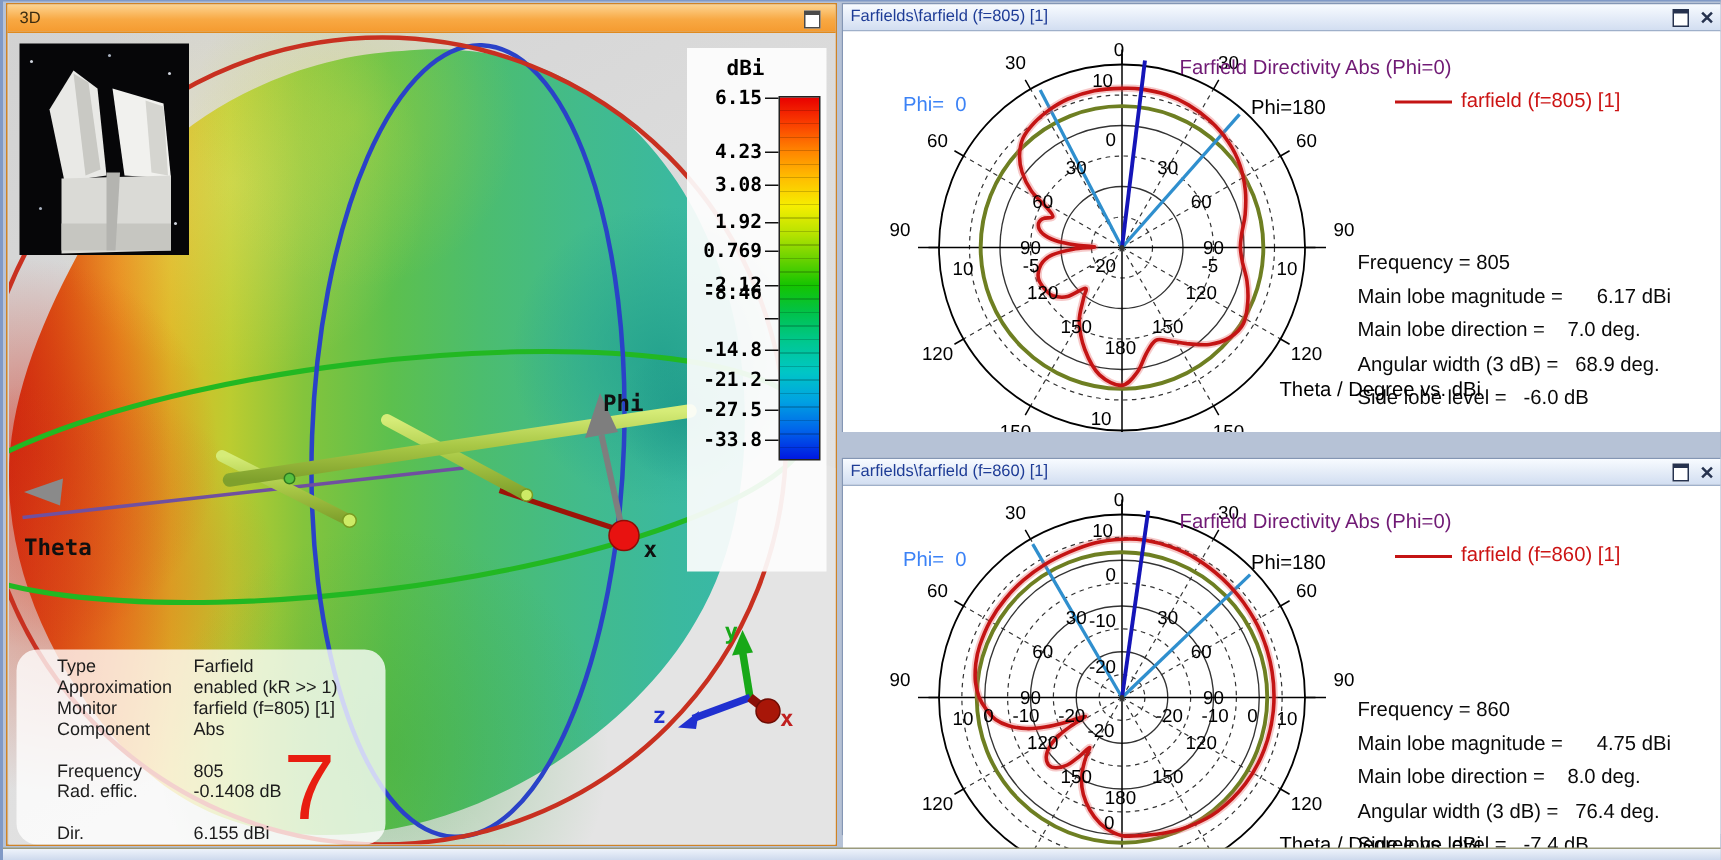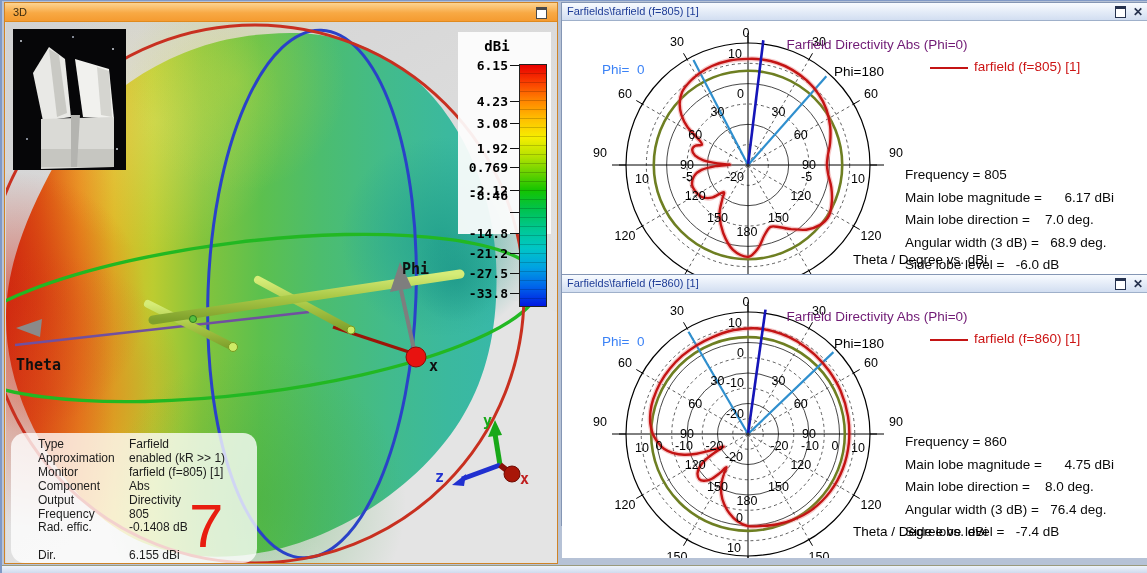--- a/index.html
+++ b/index.html
@@ -5,21 +5,21 @@
   html,body{margin:0;padding:0;background:#9fb0c8;}
   #screen{position:relative;width:1147px;height:573px;background:#b6c2d6;overflow:hidden;
     border-left:2px solid #8099c6;border-top:1px solid #8099c6;font-family:"Liberation Sans",sans-serif;}
   
   .lwin{position:absolute;left:2px;top:1px;width:554px;height:562px;border:1px solid #cf8326;box-sizing:border-box;background:#d9d9d9;}
   .ltitle{height:18px;background:linear-gradient(#fdd491,#f8a944 55%,#f59b30);border-bottom:1px solid #e08a1e;
     color:#3c2c10;font-size:11px;line-height:18px;padding-left:8px;position:relative;}
   .lrestore{position:absolute;right:10px;top:4px;width:9px;height:8px;background:#fff;border:1px solid #4a4a4a;border-top:3px solid #4a4a4a;}
   .lview{position:absolute;left:1px;top:19px;width:551px;height:541px;background:linear-gradient(150deg,#d2d2d2,#e9e9e9);overflow:hidden;}
   .inset{position:absolute;left:7px;top:7px;width:113px;height:141px;background:#060608;}
-  .cbar{position:absolute;left:452px;top:10px;width:93px;height:202px;background:rgba(253,253,253,.93);}
+  .cbar{position:absolute;left:452px;top:10px;width:93px;height:349px;background:rgba(253,253,253,.93);}
   .cbar .cbtitle{position:absolute;left:0;top:6px;width:78px;text-align:center;font:bold 14px "DejaVu Sans Mono",monospace;color:#000;}
   .cbarstrip{position:absolute;left:61px;top:32px;width:26px;height:241px;border:1px solid #222;
     background:linear-gradient(#e80000,#fa3c00 7%,#ff7e00 14%,#ffbc00 22%,#f6ee00 30%,#b4e200 38%,#66d200 45%,#14c400 52%,#00c24e 60%,#00c892 68%,#00c6c6 76%,#00a2e2 84%,#0064ea 92%,#0018e2 100%);}
   .cbarstrip:after{content:"";position:absolute;left:0;top:0;right:0;bottom:0;
     background:repeating-linear-gradient(rgba(255,255,255,0) 0 8px,rgba(0,0,0,.18) 8px 9px);}
   .cbtick{position:absolute;left:52px;width:9px;height:1px;background:#111;}
   .cblab{position:absolute;left:0;width:50px;text-align:right;font:bold 13px "DejaVu Sans Mono",monospace;color:#000;}
   .itable{position:absolute;left:5px;top:411px;width:246px;height:130px;background:rgba(255,255,255,.78);border-radius:14px;}
   .irow{position:absolute;left:0;width:100%;height:14px;font-size:12px;color:#1c1c1c;}
   .irow .il{position:absolute;left:27px;}
@@ -220,24 +220,20 @@
             <span class="il">Approximation</span>
             <span class="iv">enabled (kR &gt;&gt; 1)</span>
           </div>
           <div class="irow" style="top: 31.8px;">
             <span class="il">Monitor</span>
             <span class="iv">farfield (f=805) [1]</span>
           </div>
           <div class="irow" style="top: 45.7px;">
             <span class="il">Component</span>
             <span class="iv">Abs</span>
-          </div>
-          <div class="irow" style="top: 59.6px;">
-            <span class="il">Output</span>
-            <span class="iv">Directivity</span>
           </div>
           <div class="irow" style="top: 73.5px;">
             <span class="il">Frequency</span>
             <span class="iv">805</span>
           </div>
           <div class="irow" style="top: 87.4px;">
             <span class="il">Rad. effic.</span>
             <span class="iv">-0.1408 dB</span>
           </div>
           <div class="irow" style="top: 115.2px;">
@@ -335,21 +331,21 @@
           <div class="statline" style="top: 0px;">Frequency = 805</div>
           <div class="statline" style="top: 22.5px;">Main lobe magnitude =      6.17 dBi</div>
           <div class="statline" style="top: 45px;">Main lobe direction =    7.0 deg.</div>
           <div class="statline" style="top: 67.5px;">Angular width (3 dB) =   68.9 deg.</div>
           <div class="statline" style="top: 90px;">Side lobe level =   -6.0 dB</div>
         </div>
       <div class="caption">Theta / Degree vs. dBi</div>
     </div>
   </div>
 
-  <div class="rwin" style="top:273px;height:252px;">
+  <div class="rwin" style="top:304px;height:252px;">
     <div class="rtitle">
       <span>Farfields\farfield (f=860) [1]</span>
       <span class="ricons">
         <span class="ric-restore"></span>
         <span class="ric-close">✕</span>
       </span>
     </div>
     <div class="rcontent" style="height:265px;">
       <svg id="polar2" width="585" height="265">
           <line x1="186" y1="141" x2="247" y2="35.34490073829848" class="dash"></line>

